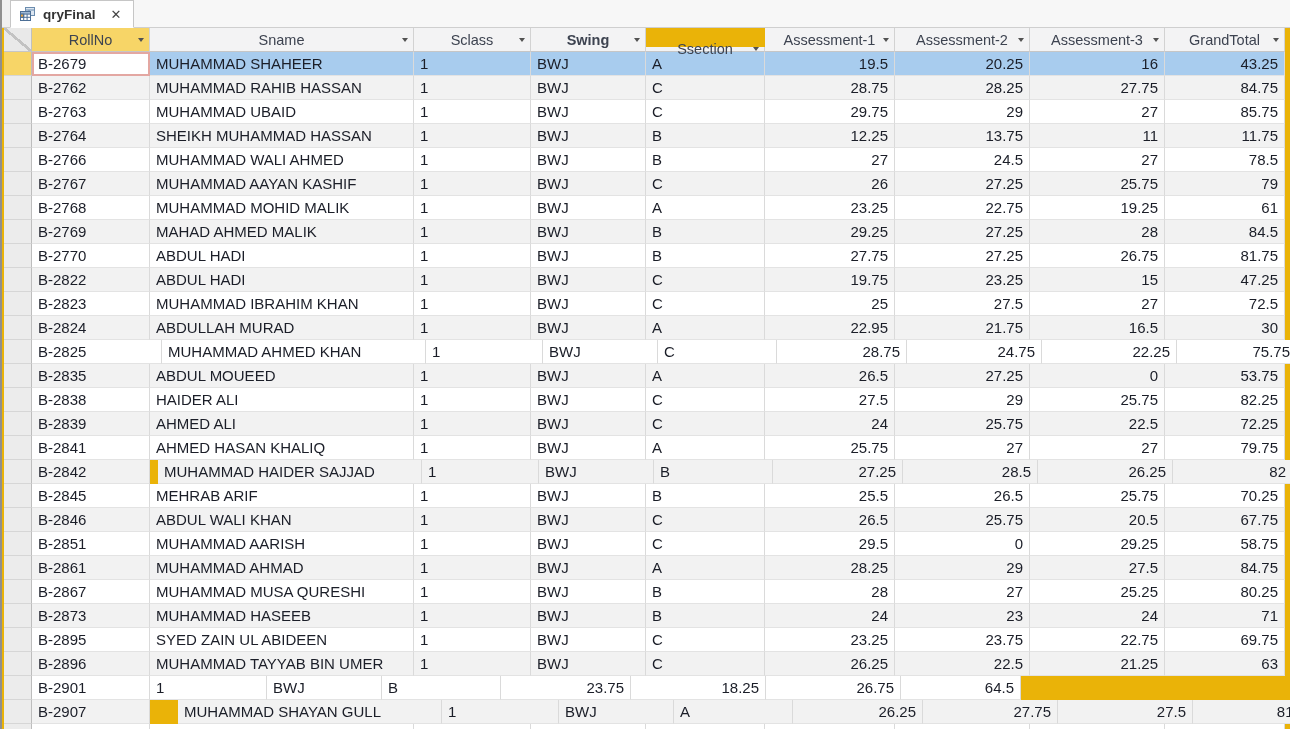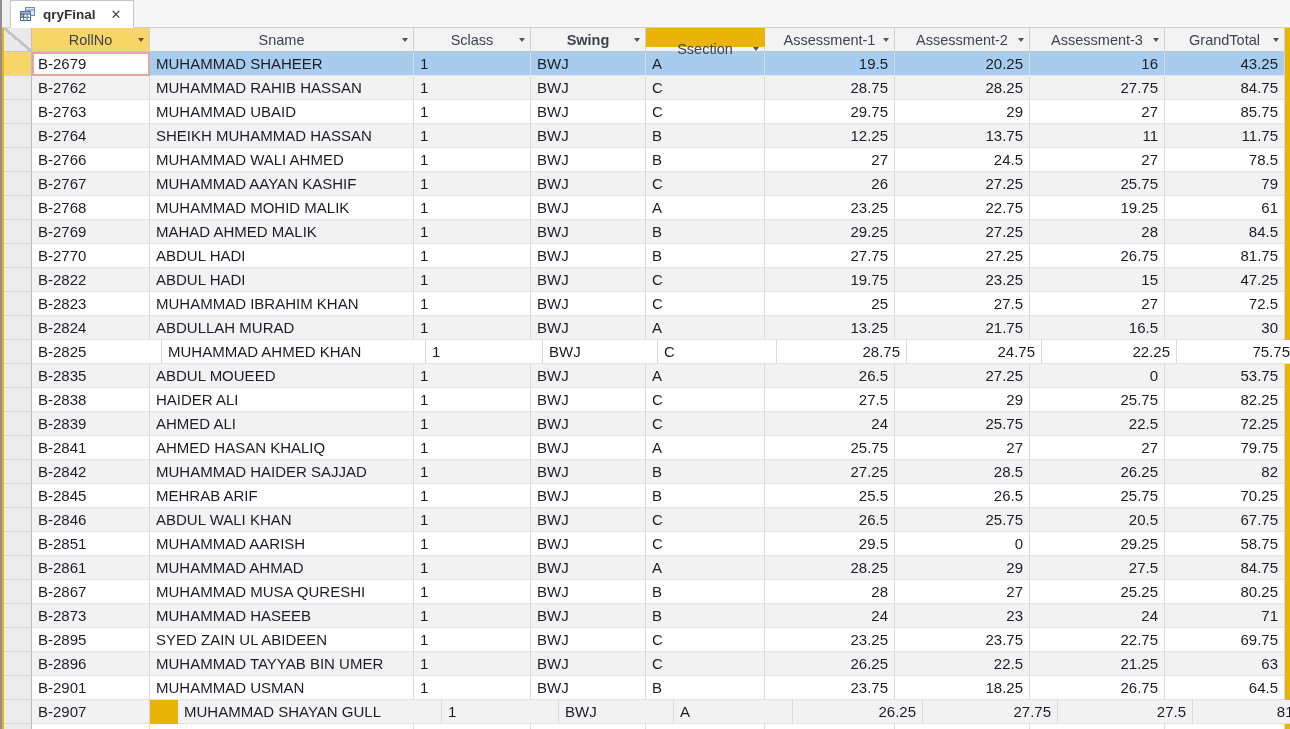--- a/index.html
+++ b/index.html
@@ -234,21 +234,21 @@
           <div class="cell al-right" style="width: 135px;">27</div>
           <div class="cell al-right" style="width: 120px;">72.5</div>
         </div>
         <div class="data-row row-even">
           <div class="sel"></div>
           <div class="cell" style="width: 118px;">B-2824</div>
           <div class="cell" style="width: 264px;">ABDULLAH MURAD</div>
           <div class="cell" style="width: 117px;">1</div>
           <div class="cell" style="width: 115px;">BWJ</div>
           <div class="cell" style="width: 119px;">A</div>
-          <div class="cell al-right" style="width: 130px;">13.25</div>
+          <div class="cell al-right" style="width: 130px;">22.95</div>
           <div class="cell al-right" style="width: 135px;">21.75</div>
           <div class="cell al-right" style="width: 135px;">16.5</div>
           <div class="cell al-right" style="width: 120px;">30</div>
         </div>
         <div class="data-row row-odd">
           <div class="sel"></div>
           <div class="cell" style="width: 130px;">B-2825</div>
           <div class="cell" style="width: 264px;">MUHAMMAD AHMED KHAN</div>
           <div class="cell" style="width: 117px;">1</div>
           <div class="cell" style="width: 115px;">BWJ</div>
@@ -302,21 +302,21 @@
           <div class="cell" style="width: 115px;">BWJ</div>
           <div class="cell" style="width: 119px;">A</div>
           <div class="cell al-right" style="width: 130px;">25.75</div>
           <div class="cell al-right" style="width: 135px;">27</div>
           <div class="cell al-right" style="width: 135px;">27</div>
           <div class="cell al-right" style="width: 120px;">79.75</div>
         </div>
         <div class="data-row row-even">
           <div class="sel"></div>
           <div class="cell" style="width: 118px;">B-2842</div>
-          <div class="cell" style="width: 264px;">MUHAMMAD HAIDER SAJJAD</div>
+          <div class="cell" style="width: 264px; margin-left: 8px;">MUHAMMAD HAIDER SAJJAD</div>
           <div class="cell" style="width: 117px;">1</div>
           <div class="cell" style="width: 115px;">BWJ</div>
           <div class="cell" style="width: 119px;">B</div>
           <div class="cell al-right" style="width: 130px;">27.25</div>
           <div class="cell al-right" style="width: 135px;">28.5</div>
           <div class="cell al-right" style="width: 135px;">26.25</div>
           <div class="cell al-right" style="width: 120px;">82</div>
         </div>
         <div class="data-row row-odd">
           <div class="sel"></div>
@@ -410,21 +410,20 @@
           <div class="cell" style="width: 115px;">BWJ</div>
           <div class="cell" style="width: 119px;">C</div>
           <div class="cell al-right" style="width: 130px;">26.25</div>
           <div class="cell al-right" style="width: 135px;">22.5</div>
           <div class="cell al-right" style="width: 135px;">21.25</div>
           <div class="cell al-right" style="width: 120px;">63</div>
         </div>
         <div class="data-row row-odd">
           <div class="sel"></div>
           <div class="cell" style="width: 118px;">B-2901</div>
-          <div class="cell" style="width: 264px;">MUHAMMAD USMAN</div>
           <div class="cell" style="width: 117px;">1</div>
           <div class="cell" style="width: 115px;">BWJ</div>
           <div class="cell" style="width: 119px;">B</div>
           <div class="cell al-right" style="width: 130px;">23.75</div>
           <div class="cell al-right" style="width: 135px;">18.25</div>
           <div class="cell al-right" style="width: 135px;">26.75</div>
           <div class="cell al-right" style="width: 120px;">64.5</div>
         </div>
         <div class="data-row row-even">
           <div class="sel"></div>

